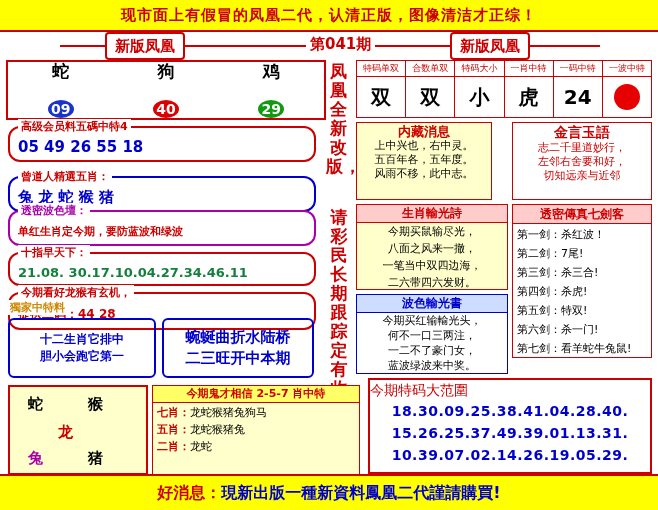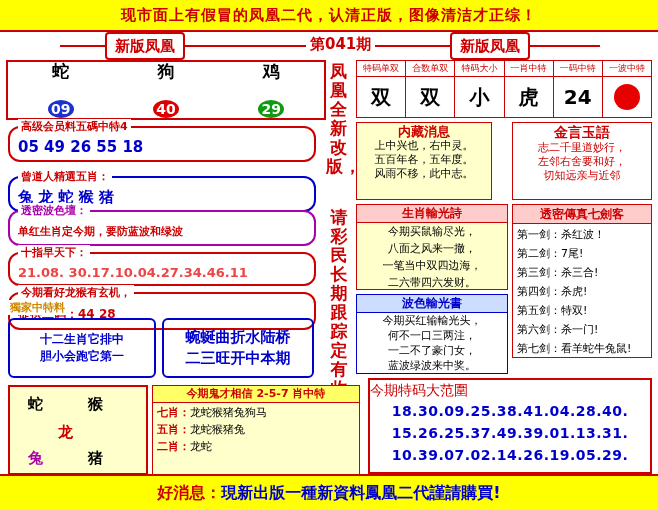--- a/index.html
+++ b/index.html
@@ -113,21 +113,21 @@
   .b3{top:210px;width:308px;height:36px;border-color:#aa00aa;}
   .b3 .lbl{color:#aa00aa;}
   .b4{top:252px;width:308px;height:34px;border-color:#cc0000;}
   .b4 .lbl{color:#cc0000;}
   .b5{top:292px;width:308px;height:38px;border-color:#cc0000;}
   .b5 .lbl{color:#cc0000;}
 
   .b1 .val{color:#0000cc;font-size:15px;}
   .b2 .val{color:#0000cc;font-size:15px;}
   .b3 .val{color:#cc0000;font-size:11px;padding-top:12px;}
-  .b4 .val{color:#ef4444;font-size:13px;padding-top:11px;}
+  .b4 .val{color:#15803d;font-size:13px;padding-top:11px;}
   .b5 .val{color:#cc0000;font-size:12px;padding-top:12px;}
 
   
   .dujia{
     position:absolute;left:8px;top:300px;font-size:11px;color:#cc8800;font-weight:bold;
     background:#fff;padding:0 2px;
   }
 
   
   .p-left{

